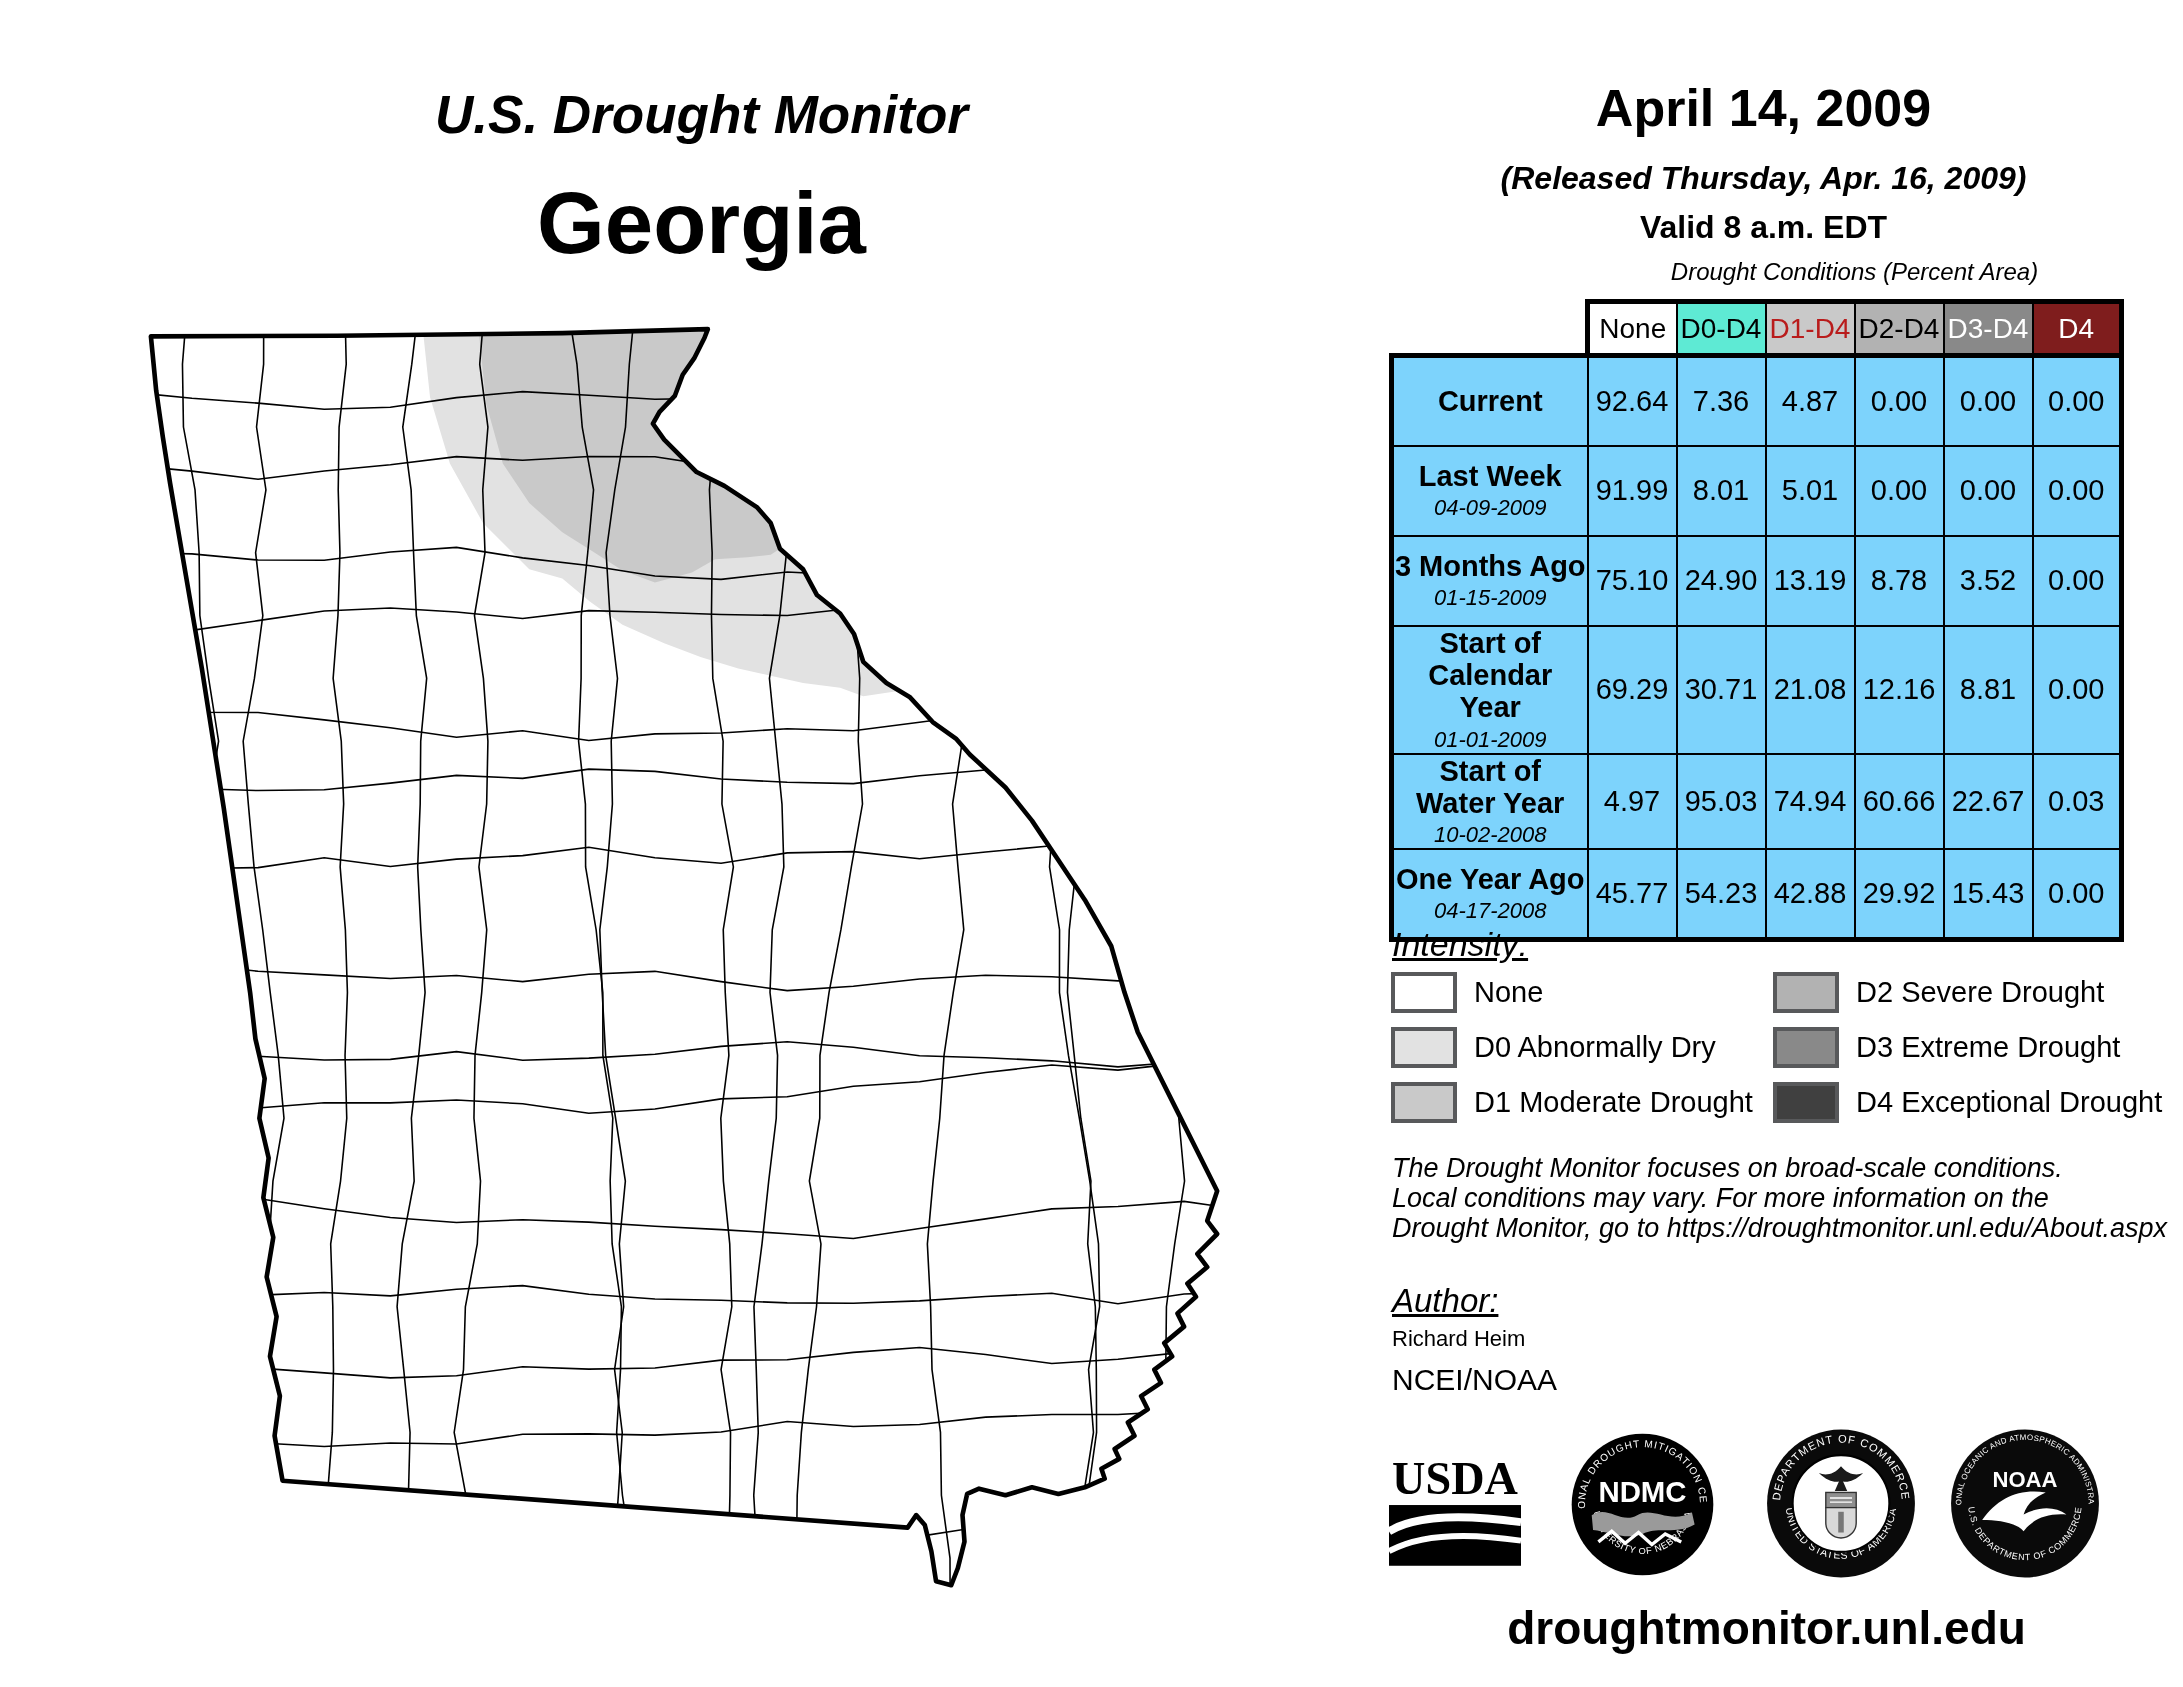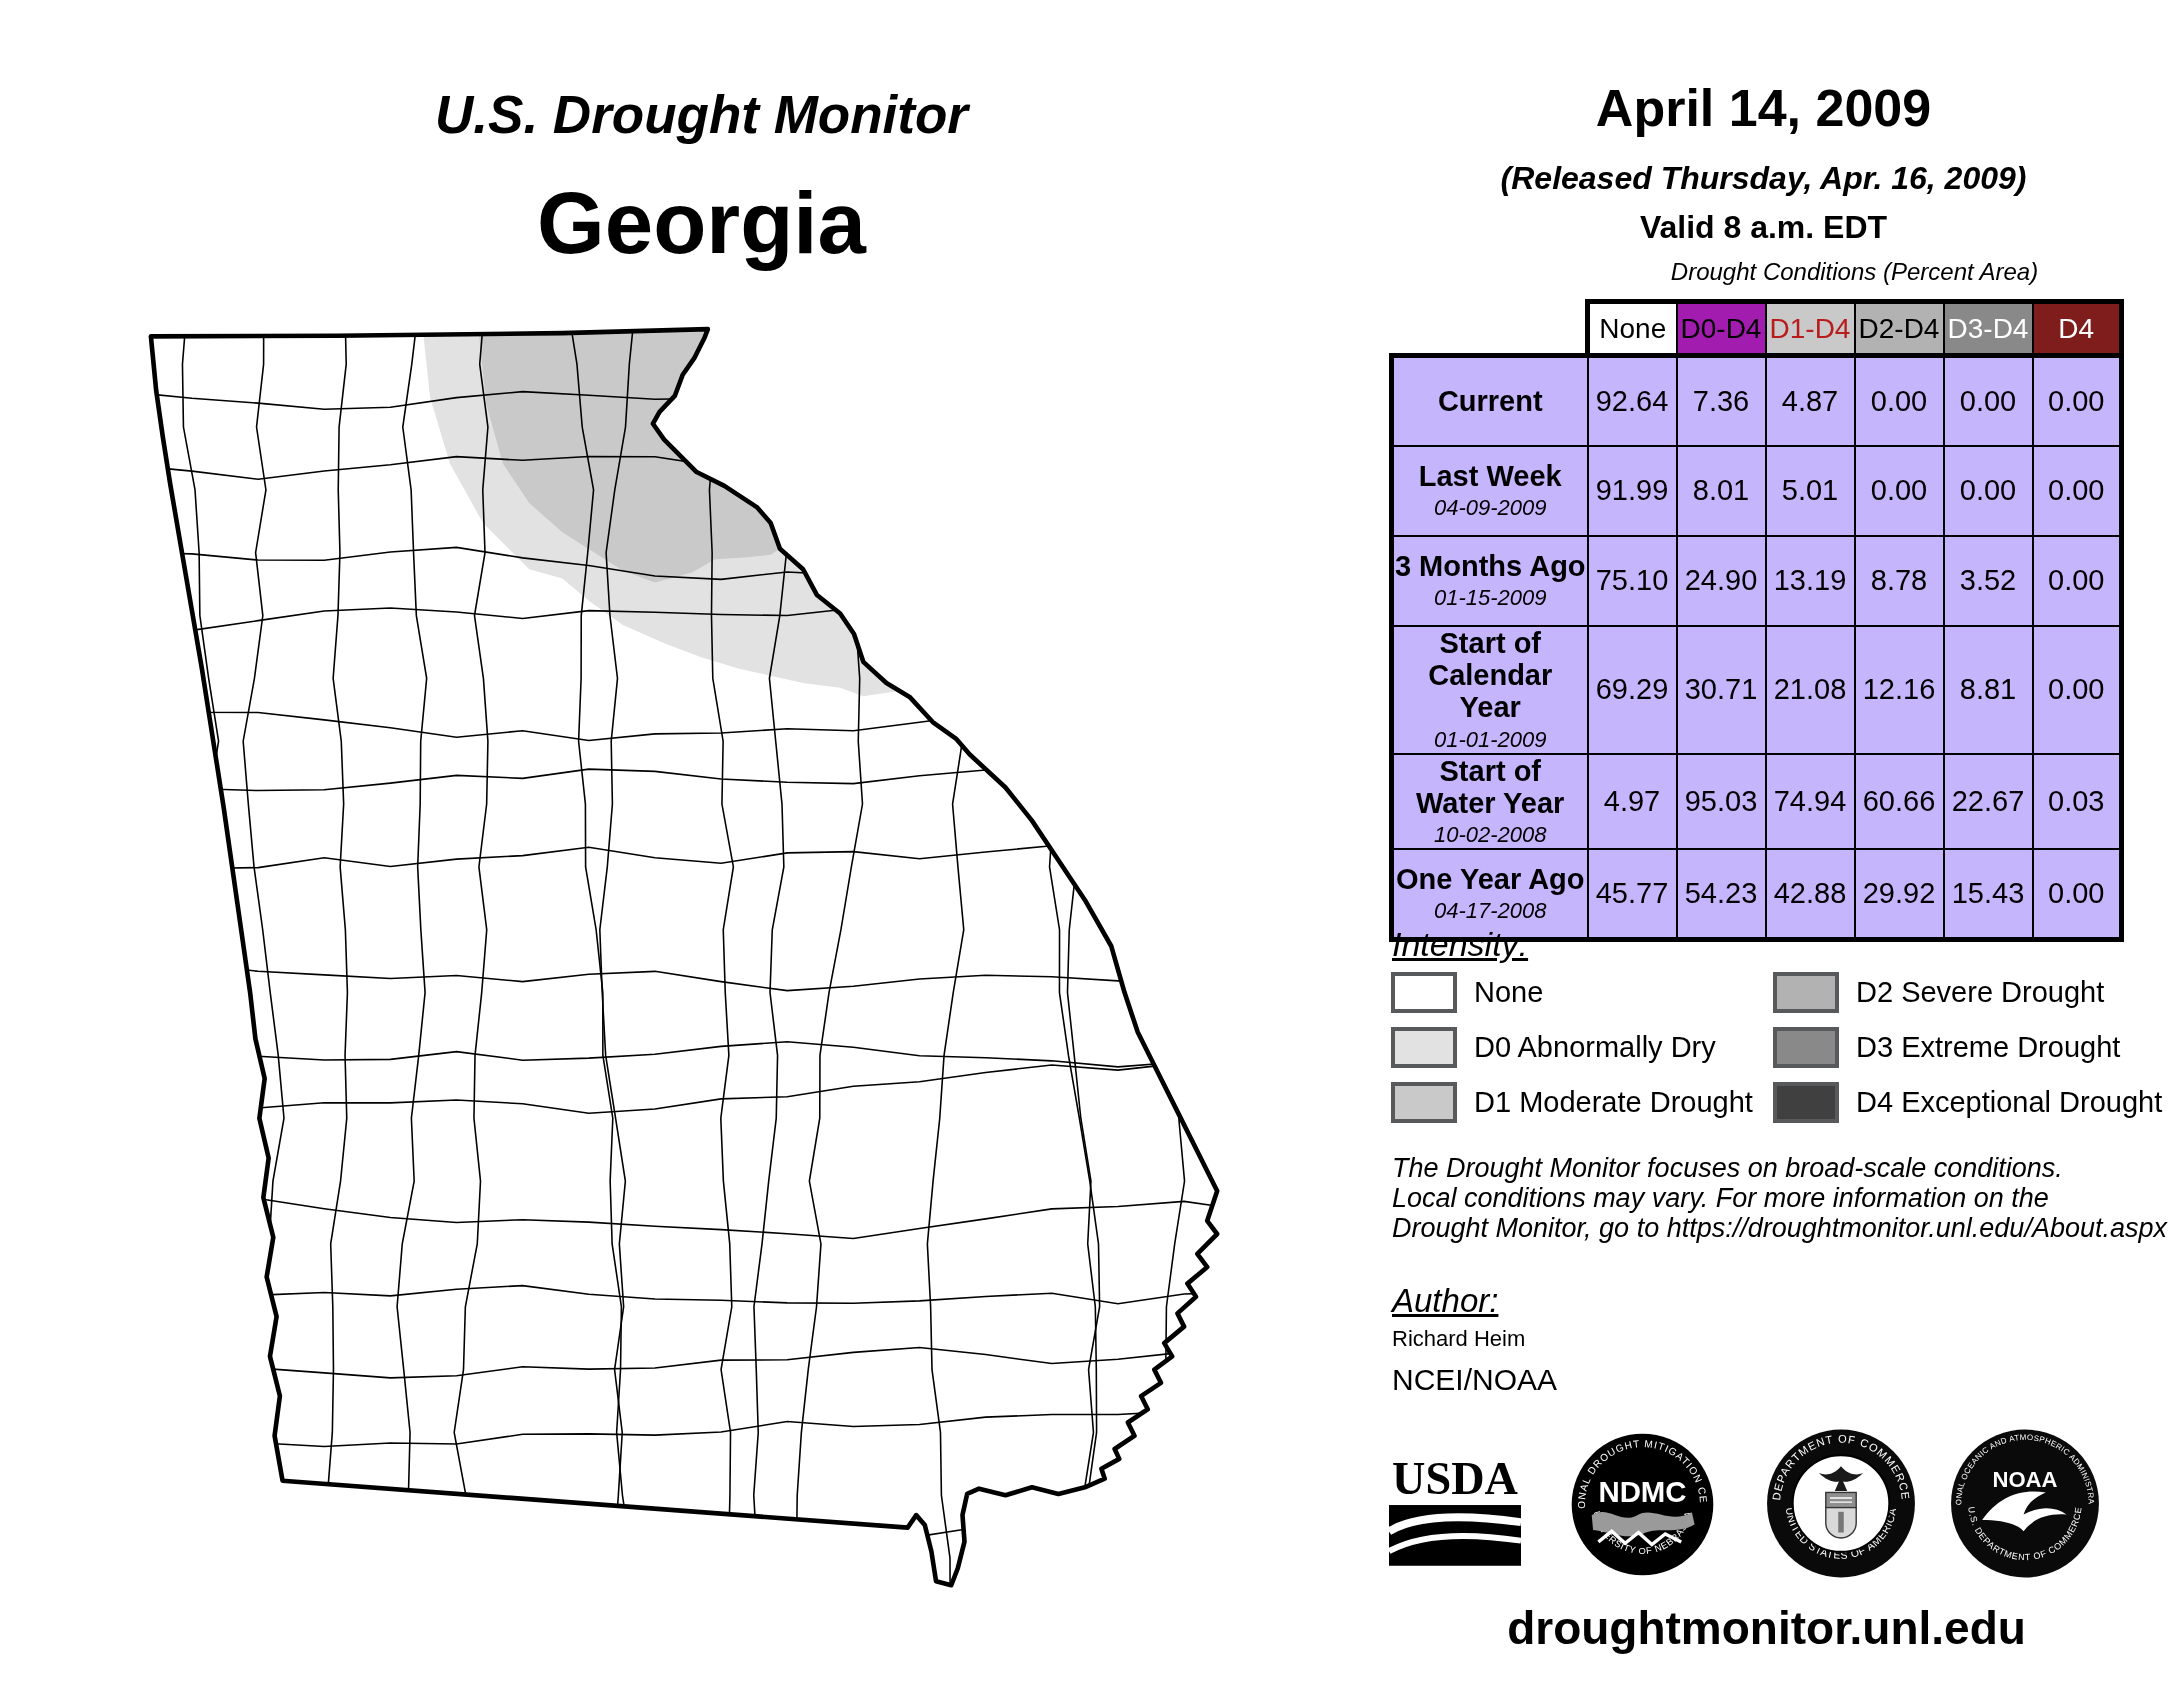--- a/index.html
+++ b/index.html
@@ -16,21 +16,21 @@
   .date-line1{position:absolute;left:0;top:78px;width:100%;font-size:52px;font-weight:bold;}
   .date-line2{position:absolute;left:0;top:152px;width:100%;font-size:32px;font-weight:bold;font-style:italic;margin-top:8px;}
   .date-line3{position:absolute;left:0;top:209px;width:100%;font-size:32px;font-weight:bold;}
 
   .cond-title{position:absolute;left:1585px;top:258px;width:539px;text-align:center;
               font-size:24px;font-style:italic;}
 
   
   .dmtable{position:absolute;left:1389px;top:299px;border-collapse:collapse;table-layout:fixed;}
   .dmtable td{border:2.6px solid #000;text-align:center;vertical-align:middle;
-              font-size:29px;background:#c4b5fd;padding:0;}
+              font-size:29px;background:#7dd3fc;padding:0;}
   .dmtable td.corner{border:none;background:transparent;}
   .dmtable td.tt{border-top-width:5.3px;}
   .dmtable td.bl{border-left-width:5.3px;}
   .dmtable td.br{border-right-width:5.3px;}
   .dmtable td.bb{border-bottom-width:5.3px;}
   .dmtable td.chead{font-size:28px;}
   .rowlab{font-weight:bold;font-size:28px;line-height:1.12;}
   .rowlab .rline{display:block;}
   .rowdate{display:block;font-weight:normal;font-style:italic;font-size:22px;margin-top:4px;}
 
@@ -83,21 +83,21 @@
         <col style="width:89px">
         <col style="width:89px">
       <col style="width:89px">
         <col style="width:89px">
         <col style="width:89px">
     </colgroup>
     <tbody>
         <tr style="height:54px">
       <td class="corner"></td>
       <td class="chead tt bl" style="background: rgb(255, 255, 255); color: rgb(0, 0, 0);">None</td>
-      <td class="chead tt" style="background: #a21caf; color: rgb(0, 0, 0);">D0-D4</td>
+      <td class="chead tt" style="background: #5eead4; color: rgb(0, 0, 0);">D0-D4</td>
       <td class="chead tt" style="background: rgb(201, 201, 201); color: #b91c1c;">D1-D4</td>
       <td class="chead tt" style="background: rgb(178, 178, 178); color: rgb(0, 0, 0);">D2-D4</td>
       <td class="chead tt" style="background: rgb(137, 137, 137); color: rgb(255, 255, 255);">D3-D4</td>
       <td class="chead tt br" style="background: #7f1d1d; color: rgb(255, 255, 255);">D4</td>
     </tr>
     <tr style="height:90px">
       <td class="rowlab tt bl">
         <span class="rline">Current</span>
         <span class="rline"></span>
       </td>

